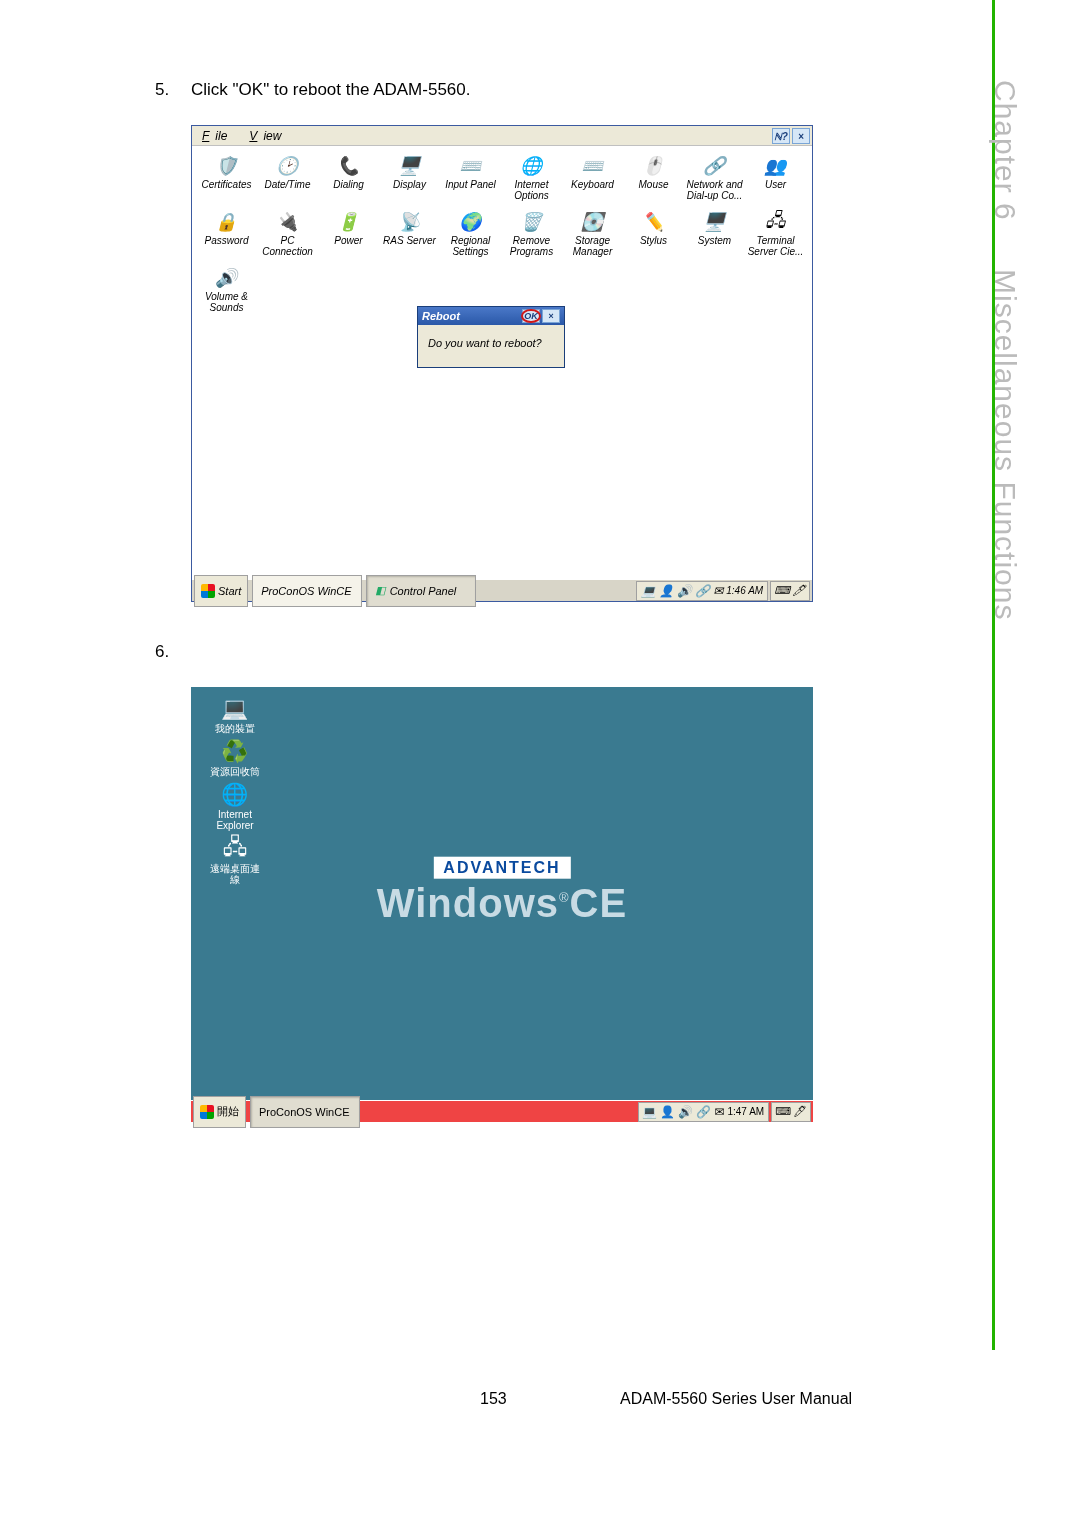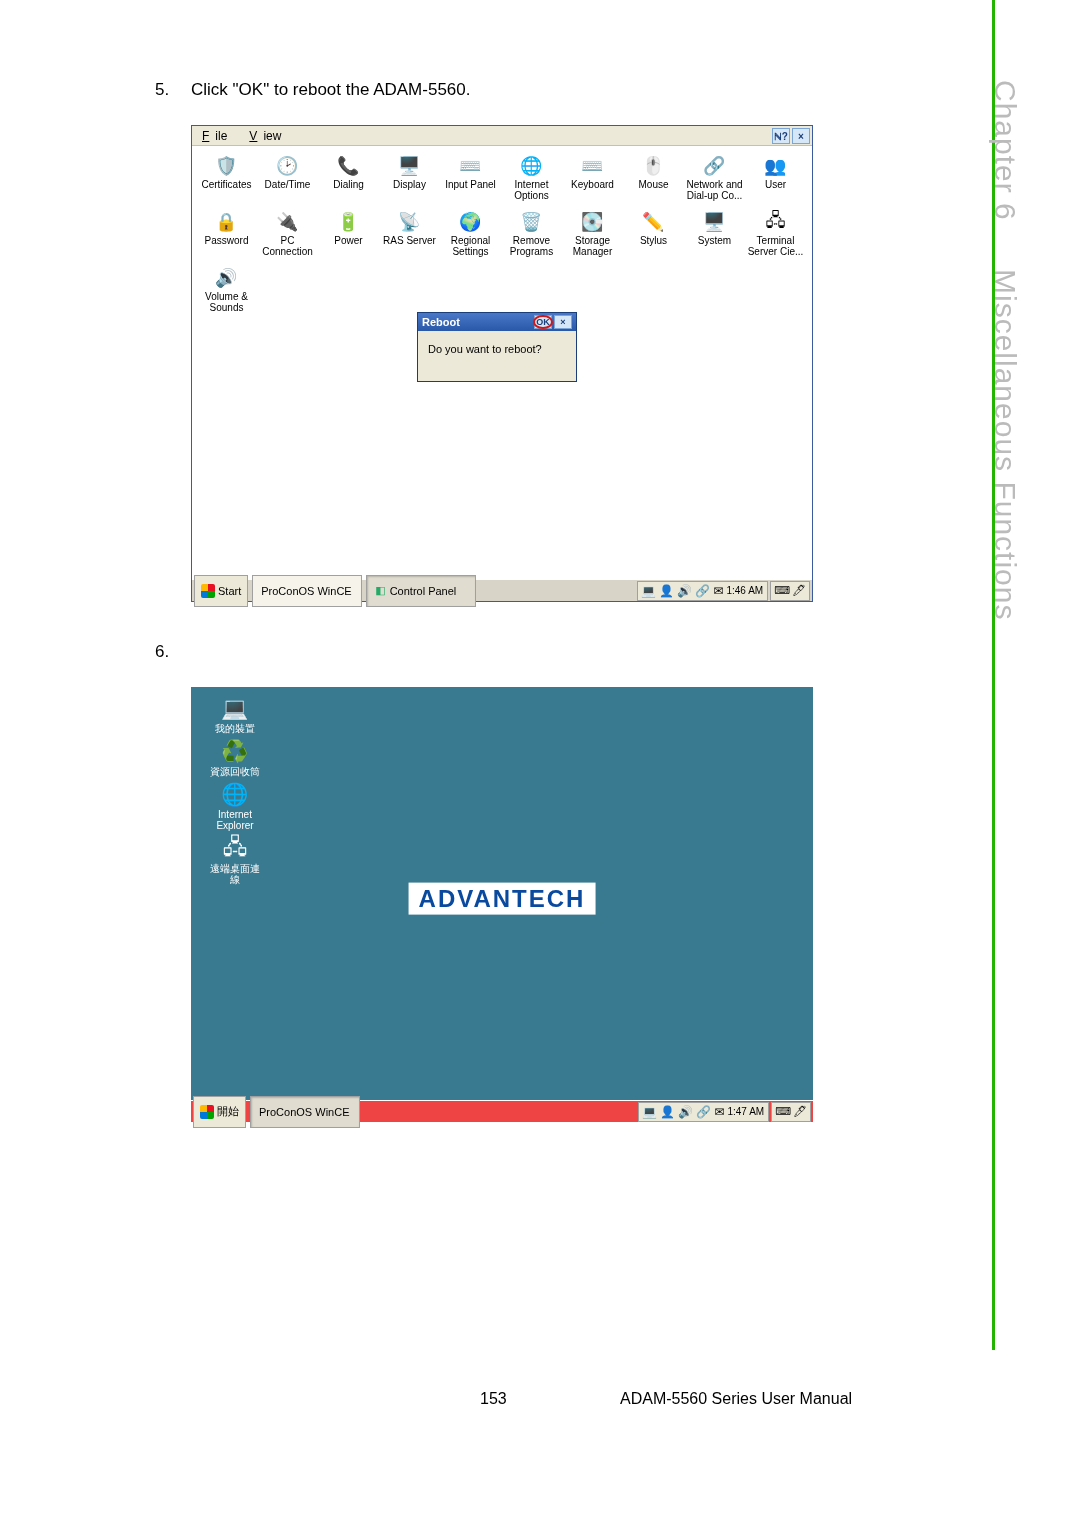--- a/index.html
+++ b/index.html
@@ -66,20 +66,21 @@
     margin-left: 36px;
     width: 622px;
     height: 477px;
     border: 1px solid #3b5aa0;
     background: #ffffff;
     position: relative;
     font-family: Tahoma, sans-serif;
     font-size: 11px;
     color: #000;
     margin-bottom: 40px;
+    font-style: italic;
   }
   .cp-menubar {
     height: 20px;
     background: #ece9d8;
     border-bottom: 1px solid #c0c0c0;
     display: flex;
     align-items: center;
     padding-left: 4px;
     gap: 4px;
     font-size: 12px;
@@ -126,22 +127,22 @@
   .cp-icon .lbl {
     font-size: 10px;
     line-height: 11px;
     color: #000;
     white-space: pre-line;
   }
   
   .reboot-dlg {
     position: absolute;
     left: 225px;
-    top: 186px;
-    width: 160px;
+    top: 180px;
+    width: 148px;
     border: 1px solid #1a3e7a;
     background: #0c4a6e;
     font-size: 11px;
   }
   .reboot-dlg .titlebar {
     height: 18px;
     background: linear-gradient(#4a78c8, #2a58a8);
     color: #fff;
     font-weight: bold;
     display: flex;
@@ -157,21 +158,21 @@
     font-size: 9px; font-weight: bold;
     display: flex; align-items: center; justify-content: center;
     color: #1a3e7a;
   }
   .ok-circle {
     border: 2px solid #d01818;
     border-radius: 50%;
     padding: 0 1px;
   }
   .reboot-dlg .body {
-    padding: 12px 10px 26px 10px;
+    padding: 12px 10px 18px 10px;
     background: #ece9d8;
   }
   
   .cp-taskbar {
     position: absolute;
     left: 0; bottom: 0; right: 0;
     height: 22px;
     background: #d8d5c8;
     border-top: 1px solid #fff;
     display: flex;
@@ -256,21 +257,21 @@
   .center-logo {
     position: absolute;
     left: 50%; top: 50%;
     transform: translate(-50%, -70%);
     text-align: center;
   }
   .adv-logo {
     background: #fff;
     color: #0a4a9e;
     font-weight: bold;
-    font-size: 24px;
+    font-size: 16px;
     letter-spacing: 2px;
     padding: 2px 10px;
     display: inline-block;
     font-family: "Arial Narrow", Arial, sans-serif;
   }
   .wince {
     font-size: 40px;
     font-weight: bold;
     color: #c8dbe4;
     margin-top: 2px;
@@ -468,20 +469,23 @@
         </div>
         <div class="desk-icon">
           <div class="ic">🖧</div>
           <div class="lbl">遠端桌面連
 線</div>
         </div>
       </div>
 
     <div class="center-logo">
       <div class="adv-logo">ADVANTECH</div>
+      <div class="wince">
+        <span>Windows</span><span class="reg">®</span><span>CE</span>
+      </div>
     </div>
 
     <div class="desktop-taskbar">
       <div class="start-btn">
         <div class="start-flag"></div>
         <span>開始</span>
       </div>
       <div class="task-item pressed">
         <span>ProConOS WinCE</span>
       </div>

